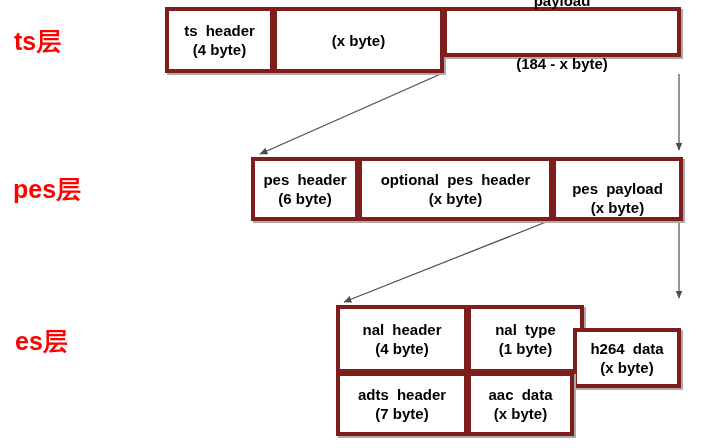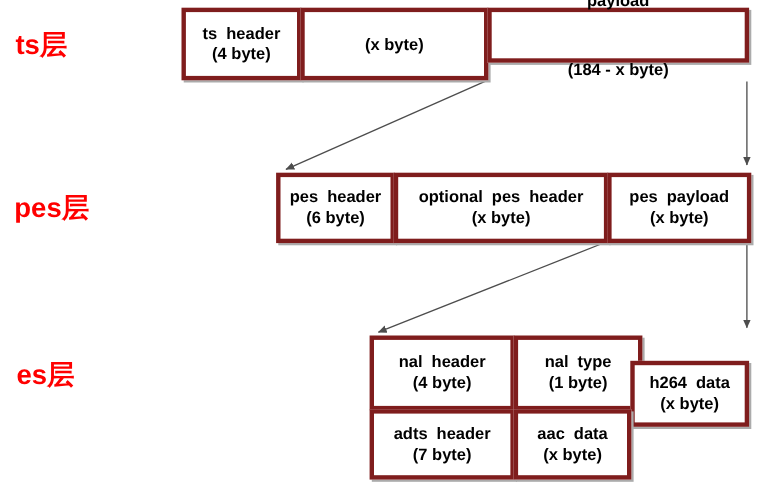--- a/index.html
+++ b/index.html
@@ -84,21 +84,21 @@
   </div>
 
   <div class="box" style="left:251px; top:157px; width:108px; height:64px;">
     <span class="bname">pes header</span>
     <span class="bsize">(6 byte)</span>
   </div>
   <div class="box" style="left:358px; top:157px; width:195px; height:64px;">
     <span class="bname">optional pes header</span>
     <span class="bsize">(x byte)</span>
   </div>
-  <div class="box" style="left:552px; top:157px; width:131px; height:64px;">
+  <div class="box" style="left:552px; top:157px; width:131px; height:64px;justify-content:flex-end;">
     <span class="bname">pes payload</span>
     <span class="bsize">(x byte)</span>
   </div>
 
   <div class="box" style="left:336px; top:305px; width:132px; height:68px;">
     <span class="bname">nal header</span>
     <span class="bsize">(4 byte)</span>
   </div>
   <div class="box" style="left:467px; top:305px; width:117px; height:68px;">
     <span class="bname">nal type</span>

